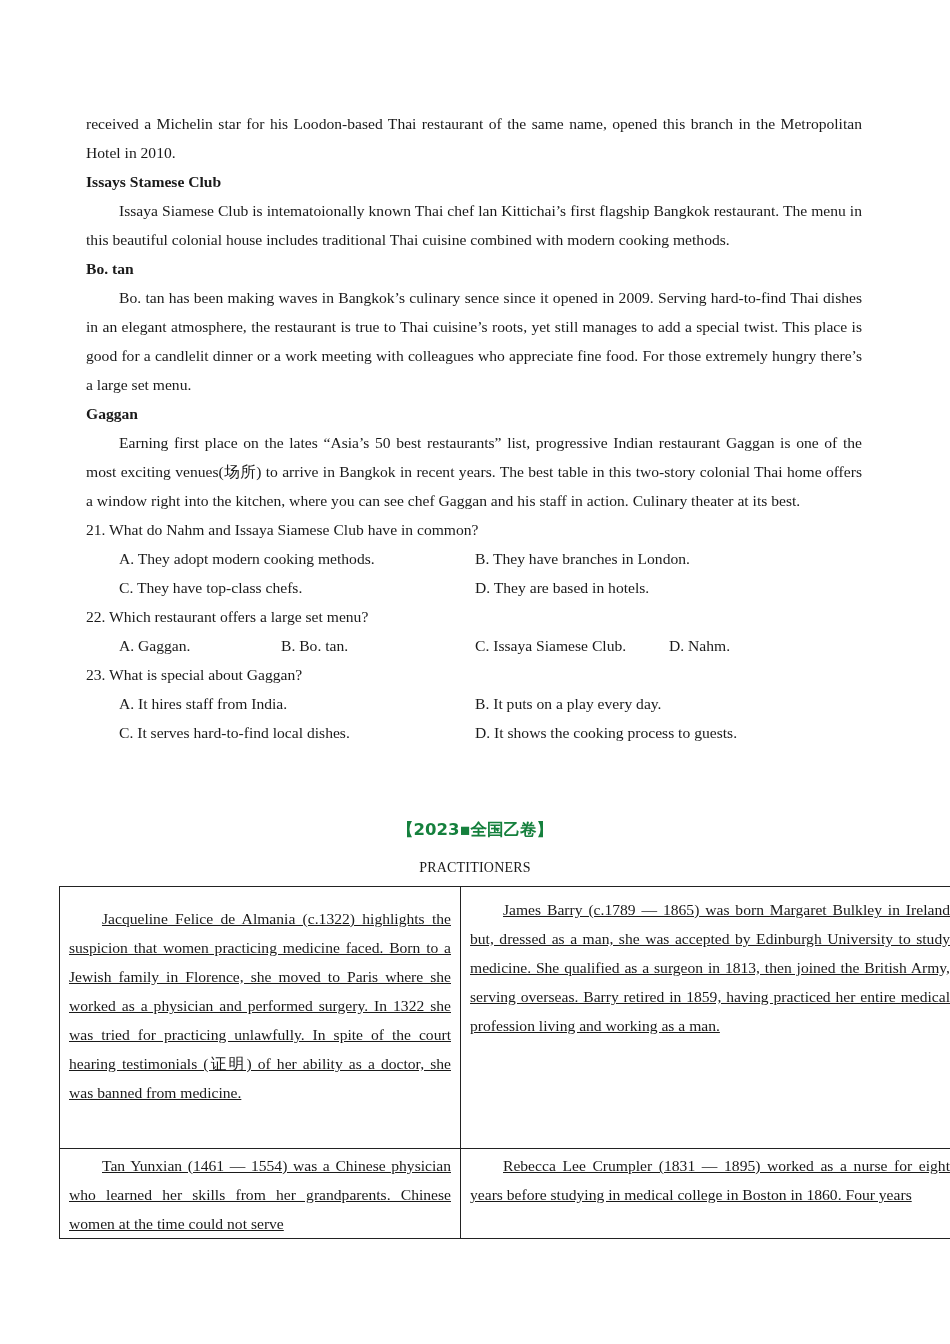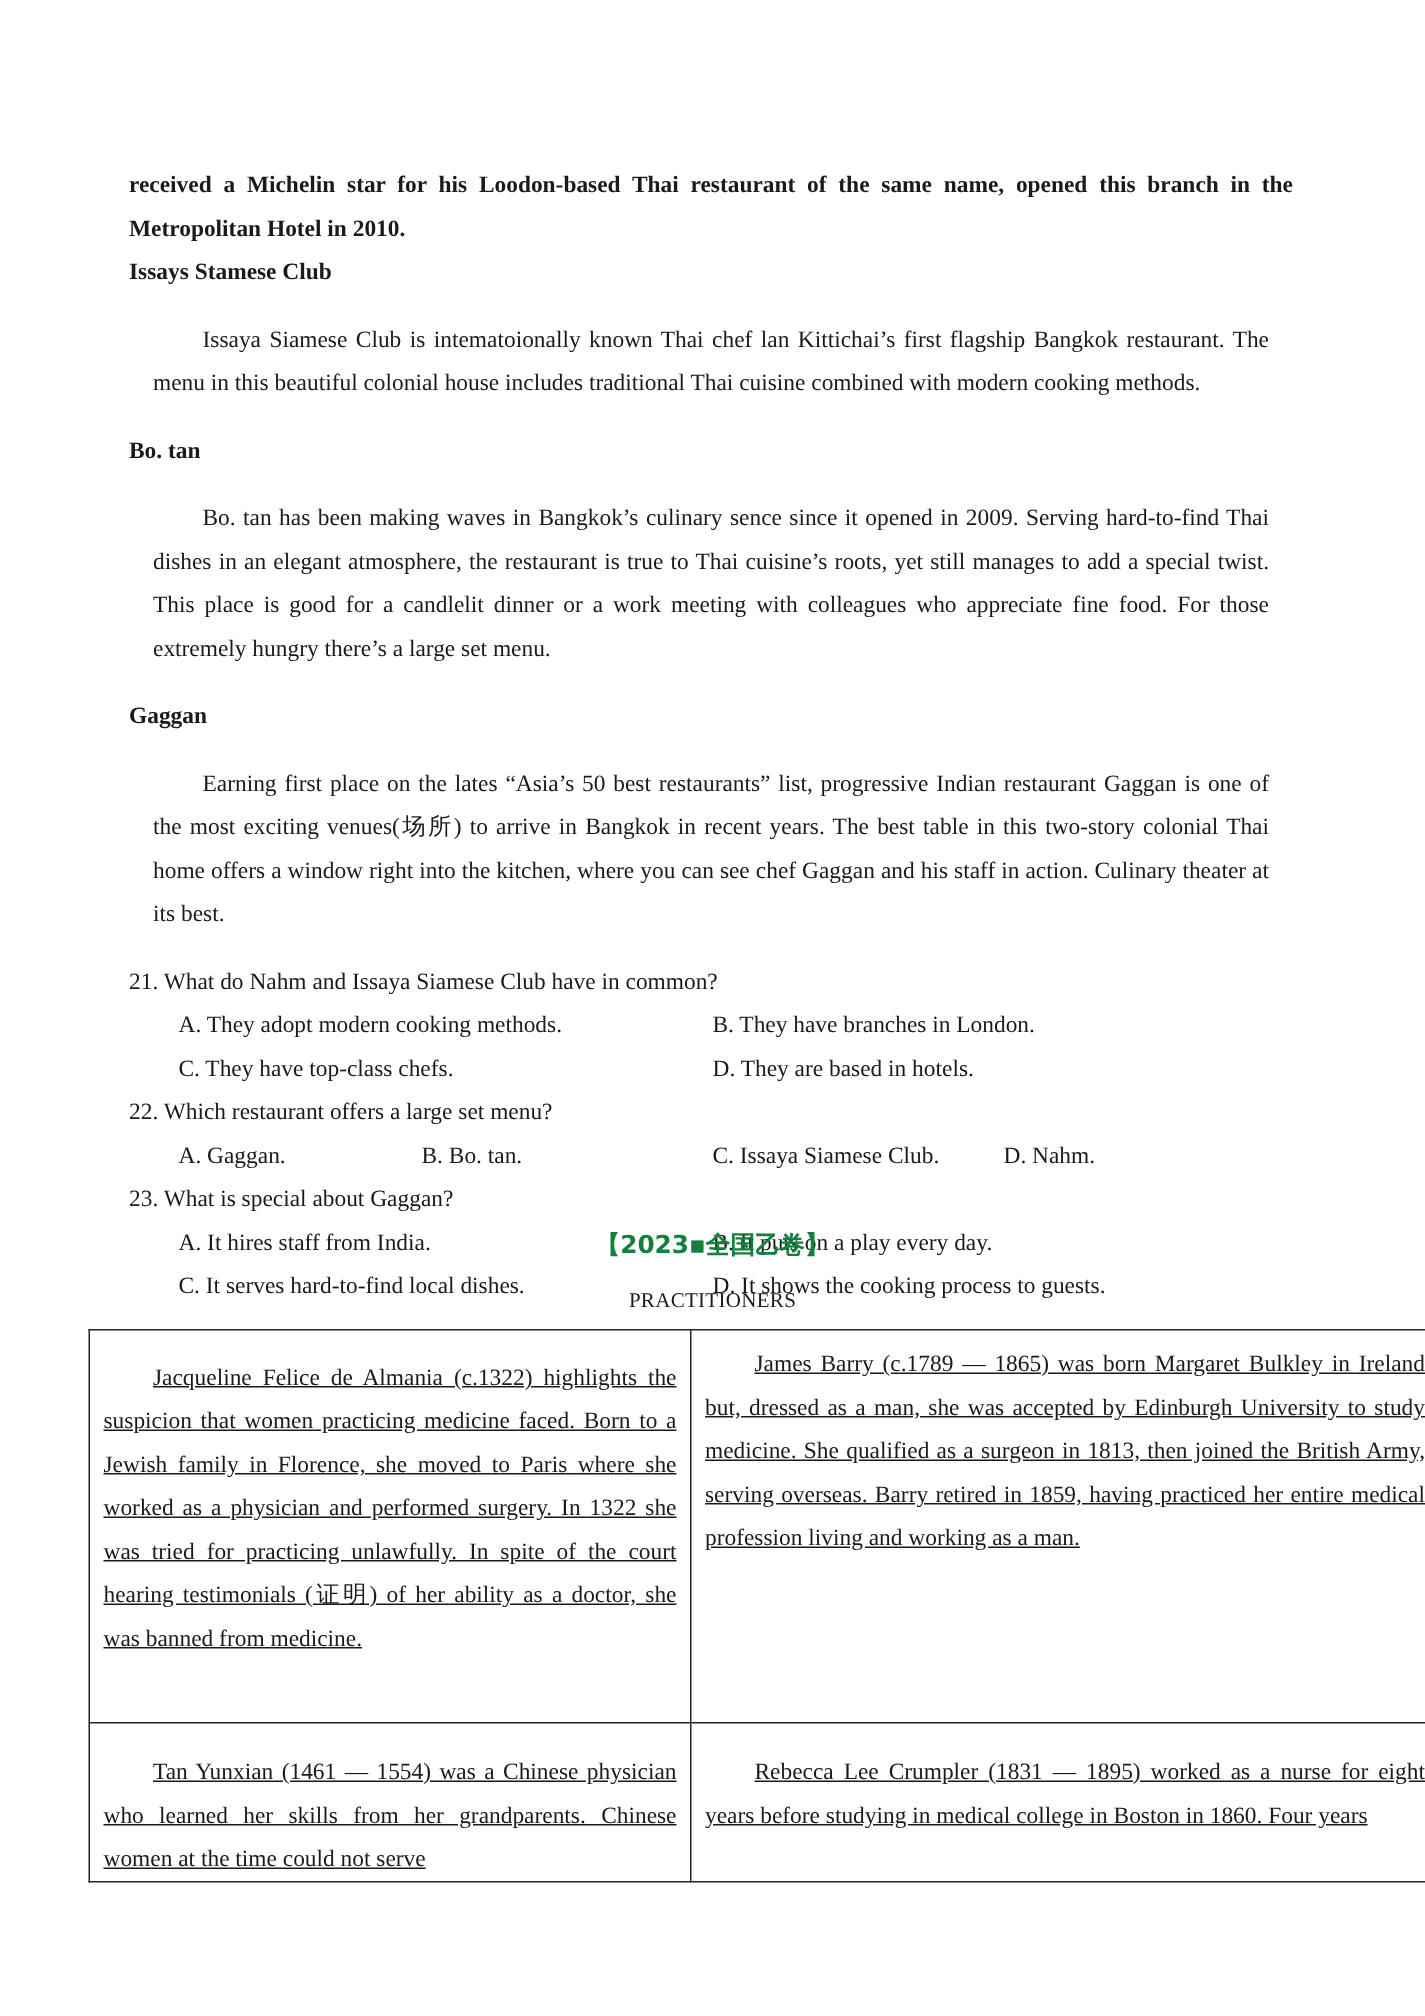--- a/index.html
+++ b/index.html
@@ -19,26 +19,25 @@
     .page {
       position: absolute;
       left: 86px;
       top: 109px;
       width: 776px;
     }
     .line {
       line-height: 29px;
       text-align: justify;
       margin: 0;
-      font-weight: bold;
     }
     .para {
       line-height: 29px;
       text-align: justify;
-      margin: 16px;
+      margin: 0;
       text-indent: 33px;
     }
     .section-title {
       font-weight: bold;
       line-height: 29px;
       margin: 0;
     }
     .question {
       line-height: 29px;
       margin: 0;
@@ -96,21 +95,21 @@
       padding: 0 9px;
       line-height: 29px;
       text-align: justify;
       text-indent: 33px;
       font-size: 15.6px;
     }
     .practitioners-table td.c1 { width: 382px; }
     .row1 td { height: 244px; }
     .row1 td.c1 { padding-top: 17px; }
     .row1 td.c2 { padding-top: 8px; }
-    .row2 td { padding-top: 18px; }
+    .row2 td { padding-top: 2px; }
     .cell-text {
       display: block;
     }
   </style>
 </head>
 <body>
 
 <div class="page">
 
   <p class="line">received a Michelin star for his Loodon-based Thai restaurant of the same name, opened this branch in the Metropolitan Hotel in 2010.</p>

